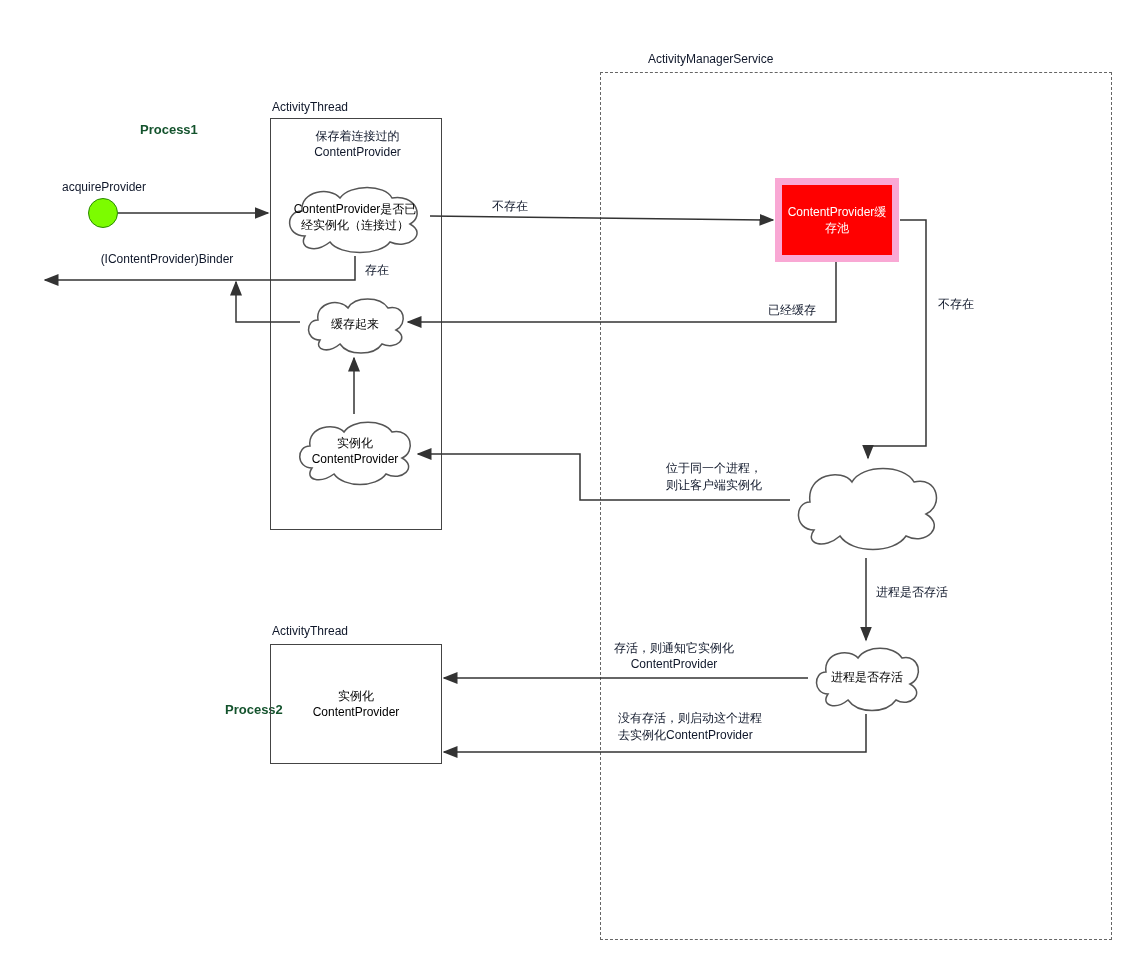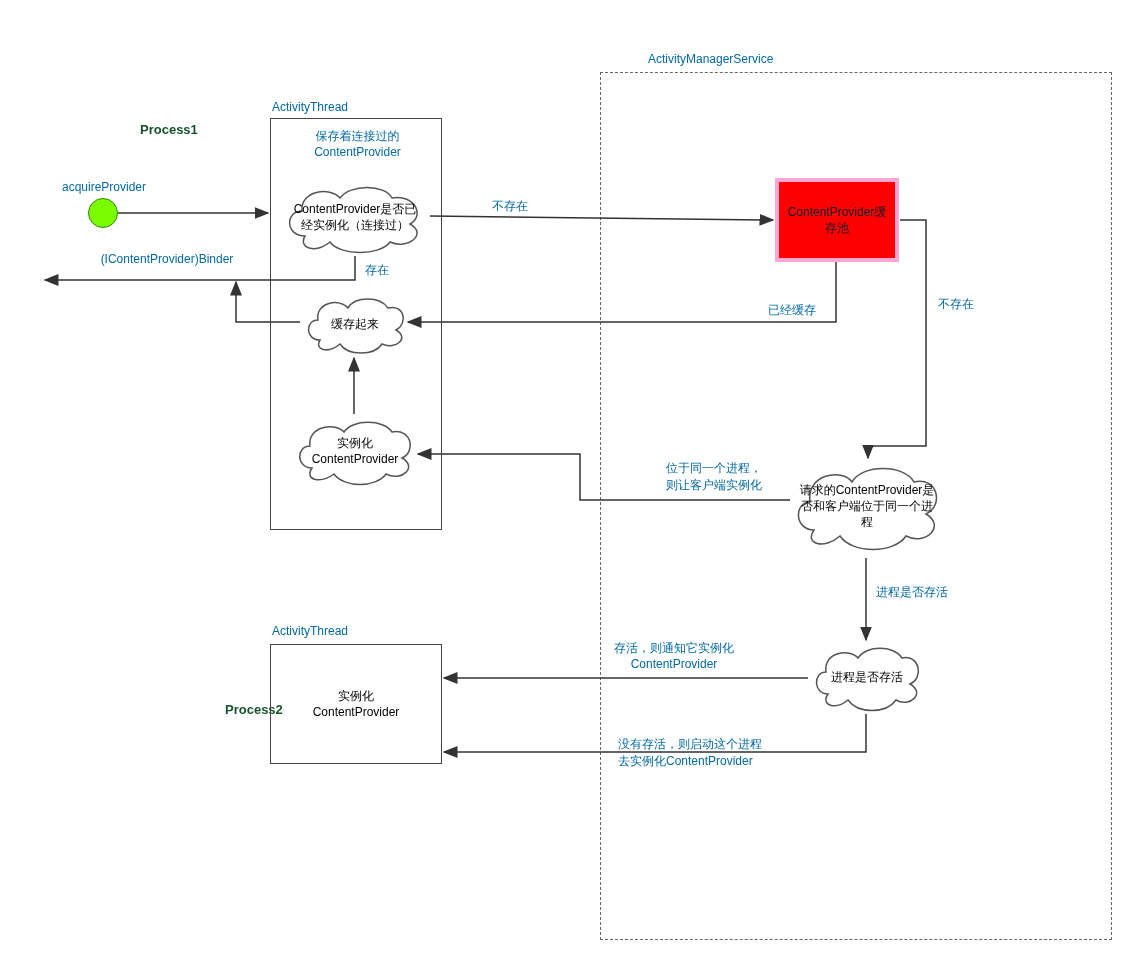--- a/index.html
+++ b/index.html
@@ -6,21 +6,21 @@
   body {
     font-family: "Microsoft YaHei", Arial, sans-serif;
     font-size: 12px;
     background: #fff;
     width: 1142px;
     height: 978px;
     position: relative;
   }
   .abs { position: absolute; }
   .red-bold { color: #14532d; font-weight: bold; font-size: 13px; }
-  .label { color: #0369a1; }
+  .label { color: #0f172a; }
   .centered { text-align: center; }
   .node-text { display: flex; align-items: center; justify-content: center; line-height: 1.35; }
   .box-border { border: 1px solid #444; }
   .dashed-border { border: 1px dashed #666; }
   .circle {
     width: 30px; height: 30px; border-radius: 50%;
     background: #7cfc00;
     border: 1px solid #2a8a00;
   }
   .cloud {
@@ -28,22 +28,22 @@
     display: flex; align-items: center; justify-content: center;
     text-align: center;
     padding: 18px 10px;
   }
   .cloud svg.cloud-bg {
     position: absolute; inset: 0; width: 100%; height: 100%; z-index: 0;
   }
   .cloud .cloud-text { position: relative; z-index: 1; font-size: 12px; line-height: 1.35; }
   .red-box {
     background: #ff0000;
-    border: 4px solid #f9a8d4;
-    color: #0f172a;
+    border: 7px solid #f9a8d4;
+    color: #ffffff;
   }
   svg.arrows {
     position: absolute; top: 0; left: 0;
     width: 1142px; height: 978px;
     pointer-events: none;
   }
 </style>
 </head>
 <body>
 
@@ -94,39 +94,38 @@
 </div>
 
 <div class="abs label" style="left:768px; top:302px;">已经缓存</div>
 
 <div class="abs label" style="left:938px; top:296px;">不存在</div>
 
 <div class="abs cloud" style="left:788px; top:452px; width:158px; height:108px;">
   <svg class="cloud-bg" viewBox="0 0 158 108" preserveAspectRatio="none">
     <path d="M26 78 C6 78 6 50 22 50 C18 22 54 16 64 30 C74 12 116 12 126 30 C150 24 156 54 138 62 C158 74 138 94 118 84 C106 102 64 102 52 84 C36 98 16 92 26 78 Z" fill="#fff" stroke="#555" stroke-width="1.5"></path>
   </svg>
-  <div class="cloud-text">请求的ContentProvider是否和客户端位于同一个进程</div>
 </div>
 
 <div class="abs label centered" style="left:638px; top:460px; white-space:pre-line;margin-left:28px;">位于同一个进程，
 则让客户端实例化</div>
 
 <div class="abs label" style="left:876px; top:584px;">进程是否存活</div>
 
 <div class="abs cloud" style="left:808px; top:638px; width:118px; height:78px;">
   <svg class="cloud-bg" viewBox="0 0 118 78" preserveAspectRatio="none">
     <path d="M20 56 C5 56 5 34 18 34 C15 14 42 10 50 20 C58 7 86 7 94 20 C112 16 116 40 102 46 C118 55 102 70 88 62 C78 76 50 76 40 62 C28 72 12 68 20 56 Z" fill="#fff" stroke="#555" stroke-width="1.5"></path>
   </svg>
   <div class="cloud-text">进程是否存活</div>
 </div>
 
 <div class="abs label centered" style="left:614px; top:640px; white-space:pre-line;">存活，则通知它实例化
 ContentProvider</div>
 
-<div class="abs label centered" style="left:618px; top:710px; text-align:left; white-space:pre-line;margin-top:26px;">没有存活，则启动这个进程
+<div class="abs label centered" style="left:618px; top:710px; text-align:left; white-space:pre-line;">没有存活，则启动这个进程
 去实例化ContentProvider</div>
 
 <div class="abs label" style="left:272px; top:624px;">ActivityThread</div>
 <div class="abs box-border centered node-text" style="left:270px; top:644px; width:172px; height:120px;">
   <span style="white-space:pre-line;">实例化
 ContentProvider</span>
 </div>
 
 <svg class="arrows">
   <defs>

